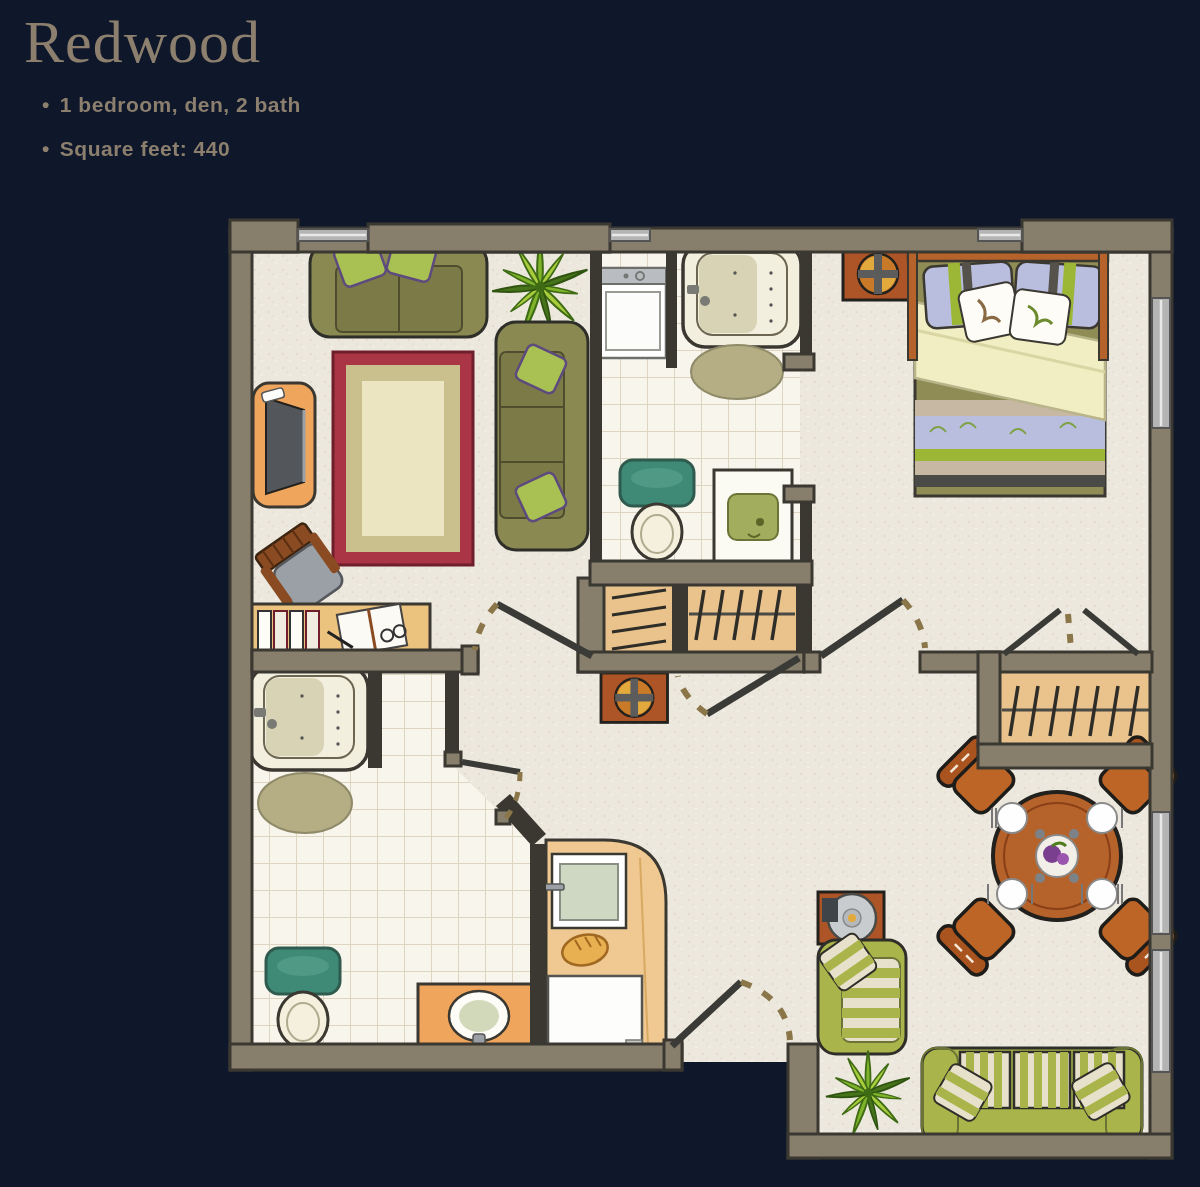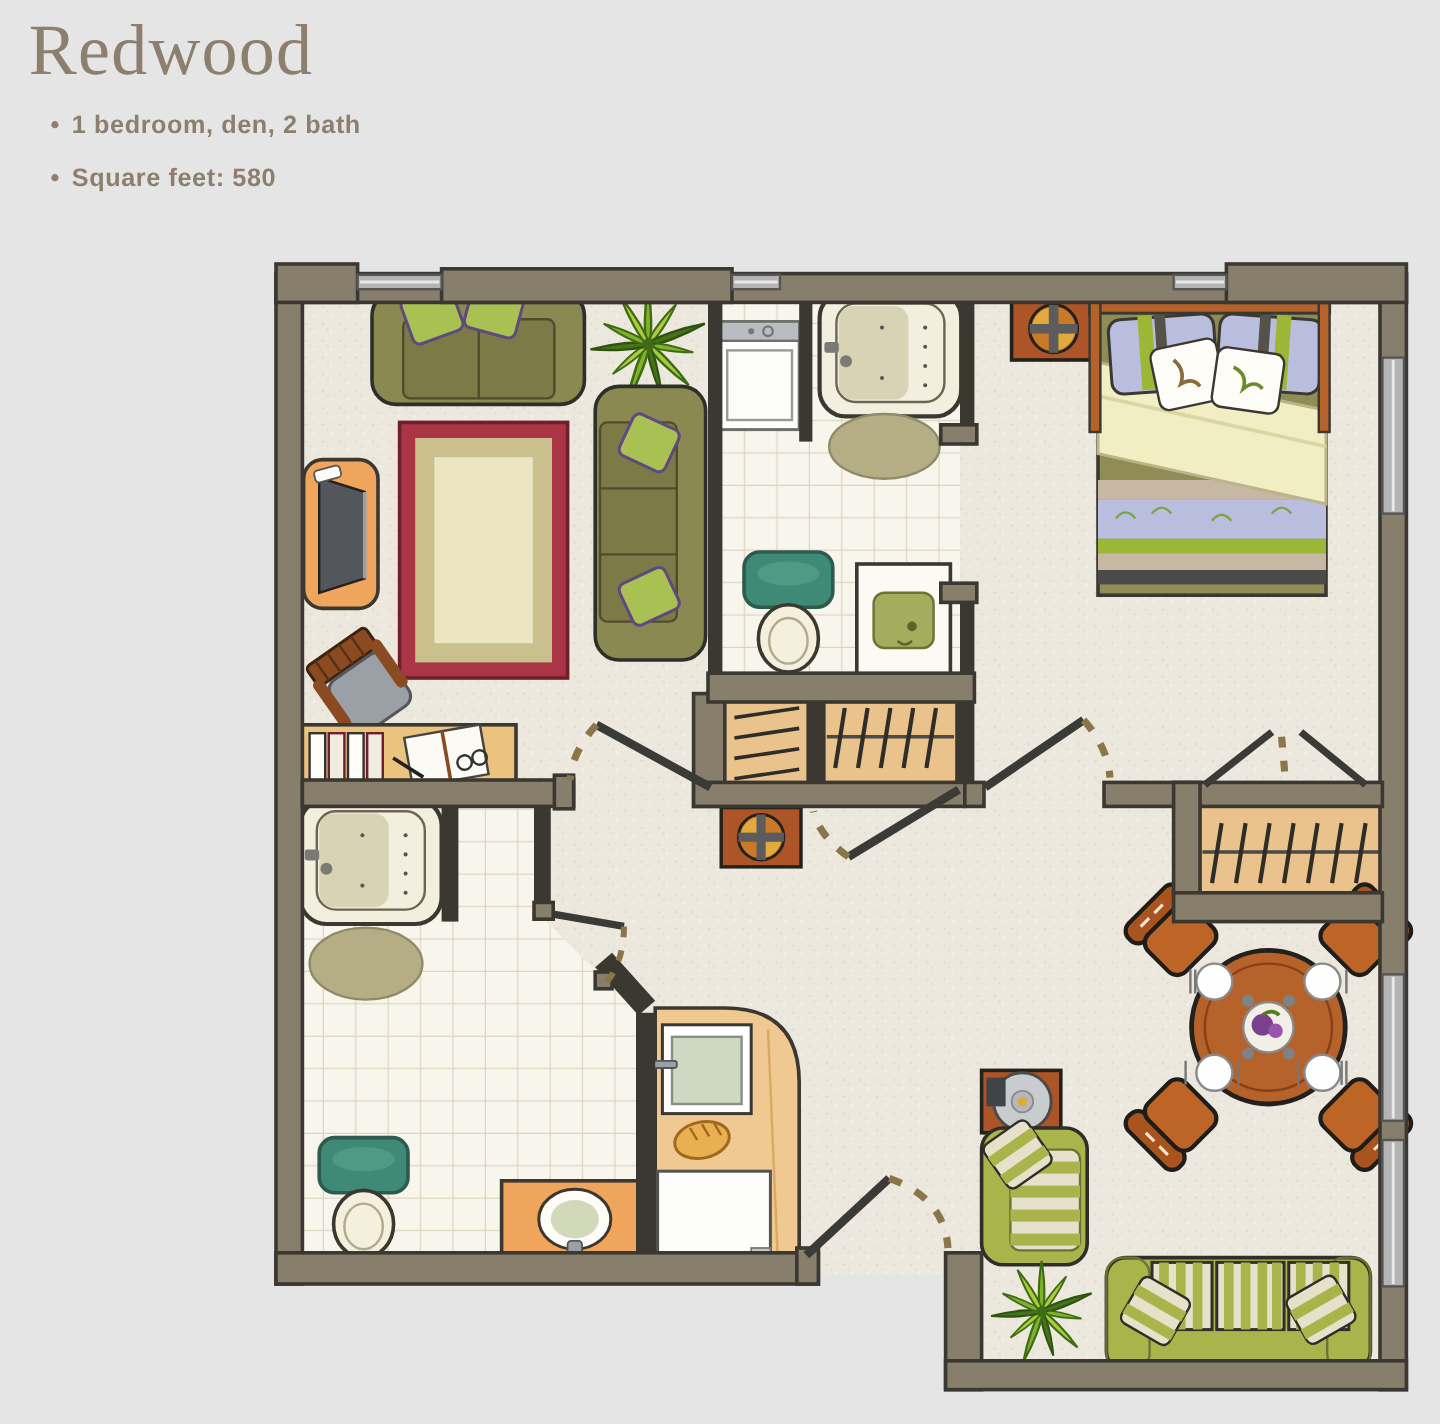--- a/index.html
+++ b/index.html
@@ -1,36 +1,36 @@
 <!DOCTYPE html>
 <html style="--title_text: #8c7f6e; --wall: #877e6c; --wall_dark: #3b3832; --floor: #ece8de; --floor_speckle: #ded8c9; --tile: #f8f5ec; --tile_line: #ddd5c0; --olive: #8b8952; --olive_dark: #7c7a46; --olive_line: #4f4d2e; --pillow_green: #a9c153; --pillow_purple: #5d4a7e; --rug_red: #a93545; --rug_tan: #c9c08d; --rug_cream: #ebe5c1; --wood: #b5622b; --wood_dark: #8a4016; --wood_light: #ecc27f; --counter: #efc892; --vanity_orange: #f0a55c; --tv_gray: #53575b; --plant_green: #7fb32a; --plant_dark: #47731a; --teal: #3f8a77; --lavender: #b9bedf; --bed_green: #9cb636; --duvet_yellow: #f0eec2; --bed_olive: #8f8d55; --bed_tan: #c6b8a2; --bed_dark: #4a4a46; --sofa_green: #a9b54a; --sofa_line: #6b7436; --stripe_cream: #e7e1cb; --rust: #ad5526; --quad_yellow: #e2a93c; --window_gray: #b4b4b4; --steel_gray: #9aa0a6; --mat_olive: #b5ae85; --closet_wood: #e9c28c; --dash_brown: #8a7648; --door_dark: #3a3a36;"><head>
 <meta charset="utf-8">
 <style>
   html,body{margin:0;padding:0;background:#ffffff;}
-  .canvas{position:relative;width:1200px;height:1187px;background:#e5e5e5;overflow:hidden;
+  .canvas{position:relative;width:1200px;height:1187px;background:#0f172a;overflow:hidden;
           font-family:"Liberation Sans", sans-serif;}
   .hdr{position:absolute;left:24px;top:8px;}
   .hdr h1{margin:0;font-family:"Liberation Serif", serif;font-weight:400;
           font-size:60px;letter-spacing:1px;color:var(--title_text,#8c7f6e);}
   .hdr .bullets{margin:6px 0 0 18px;}
   .hdr .bullet-line{font-size:21px;font-weight:bold;letter-spacing:.5px;
           color:var(--title_text,#8c7f6e);line-height:44px;}
   .hdr .bullet-line .dot{margin-right:10px;}
   svg{position:absolute;left:0;top:0;}
 </style>
 </head>
 <body>
 
 <div class="canvas">
 
   <div class="hdr">
     <h1>Redwood</h1>
     <div class="bullets">
       <div class="bullet-line"><span class="dot">•</span><span>1 bedroom, den, 2 bath</span></div>
-      <div class="bullet-line"><span class="dot">•</span><span>Square feet: 580</span></div>
+      <div class="bullet-line"><span class="dot">•</span><span>Square feet: 440</span></div>
     </div>
   </div>
 
   <svg width="1200" height="1187" viewBox="0 0 1200 1187">
     <defs>
       <pattern id="carpet" width="14" height="14" patternUnits="userSpaceOnUse">
         <rect width="14" height="14" style="fill:var(--floor)"></rect>
         <circle cx="3" cy="4" r="1" style="fill:var(--floor_speckle)"></circle>
         <circle cx="10" cy="11" r="1" style="fill:#f6f3ec"></circle>
         <circle cx="7" cy="8" r="0.8" style="fill:#e0dacb"></circle>

